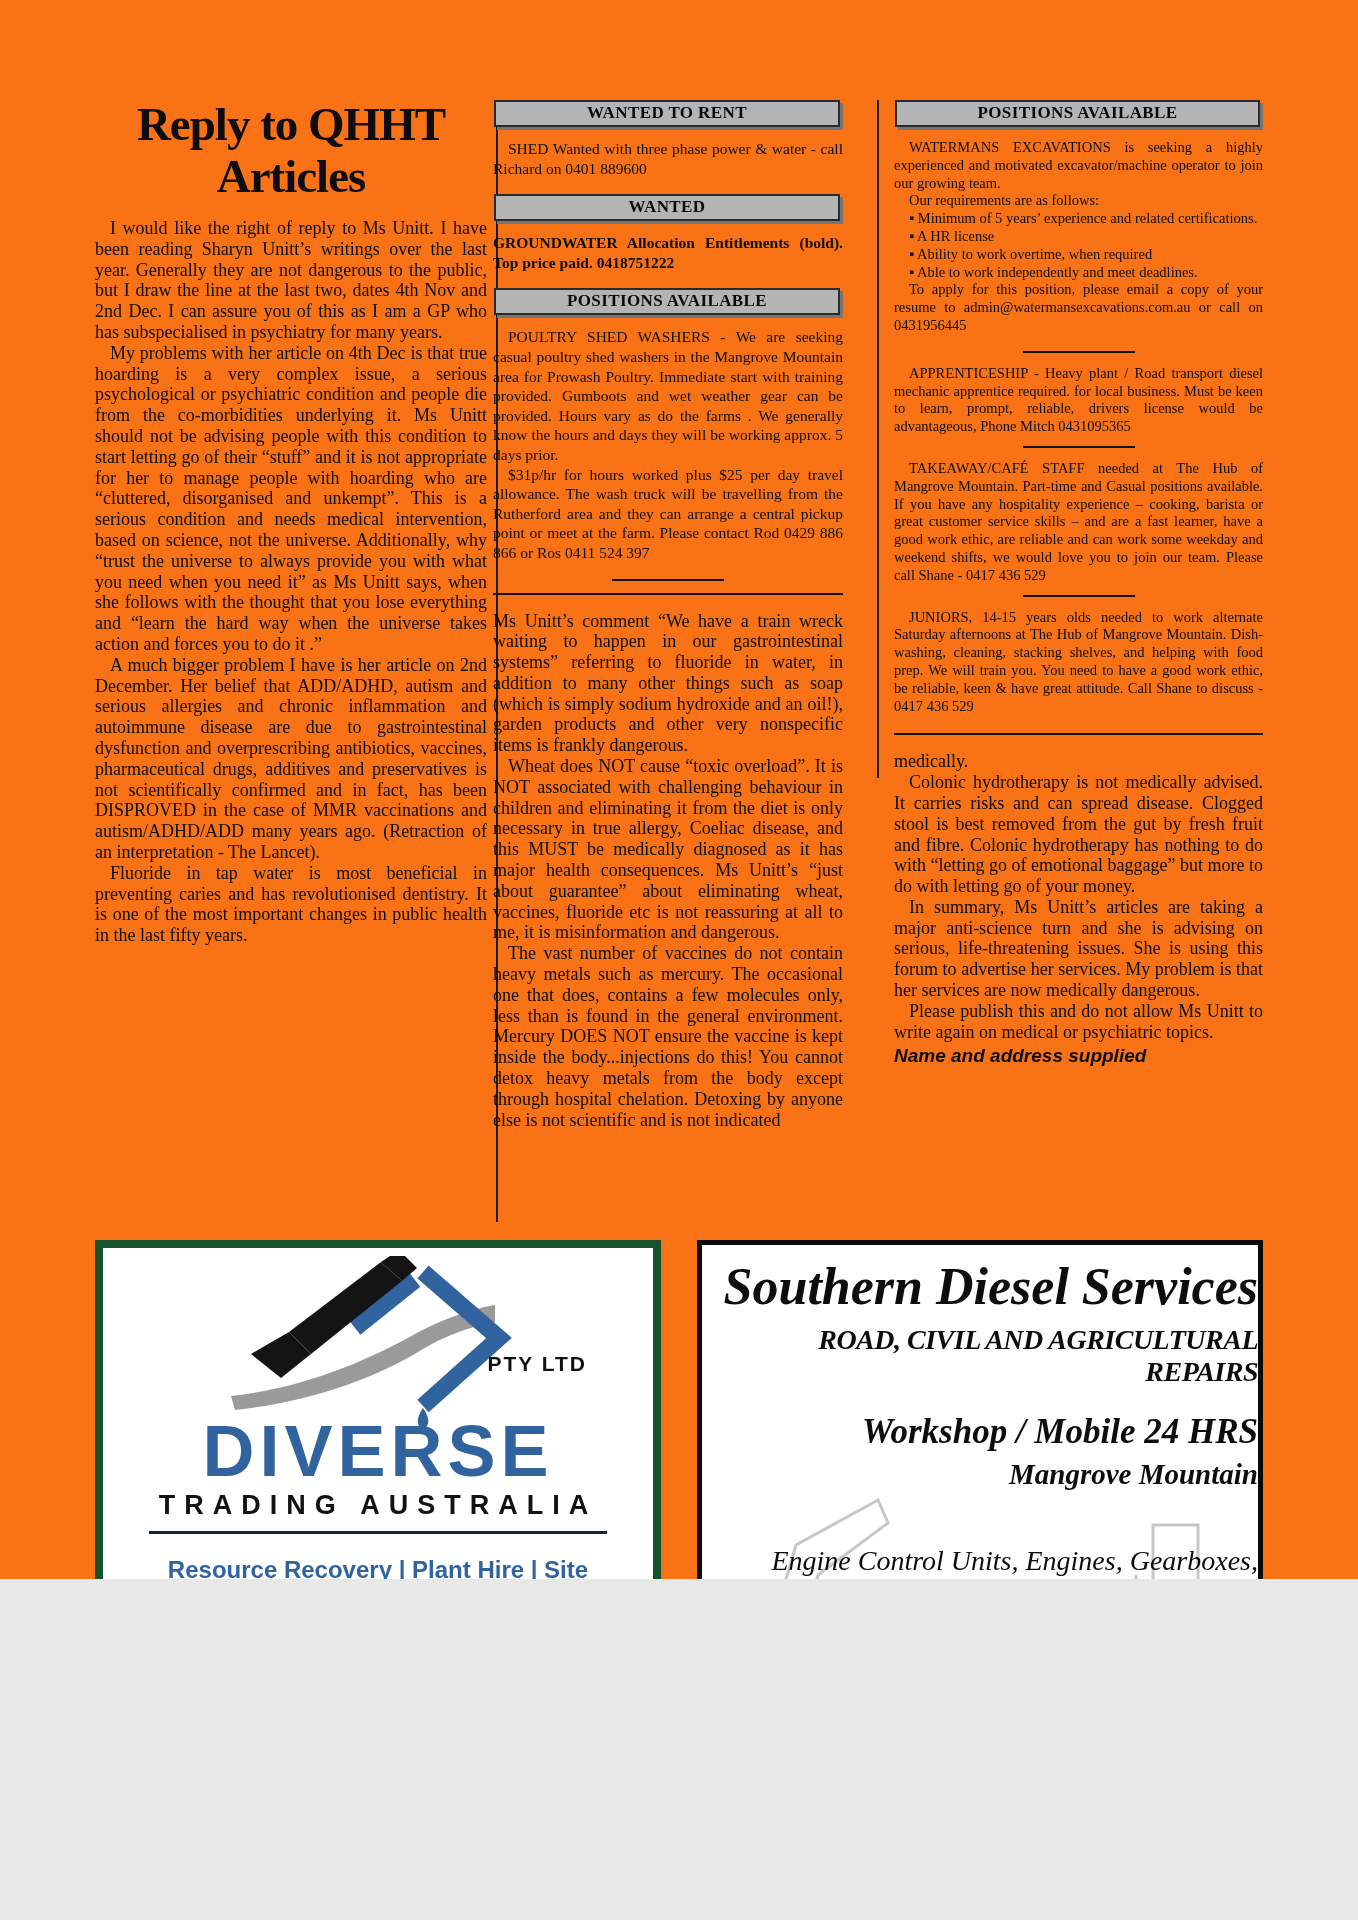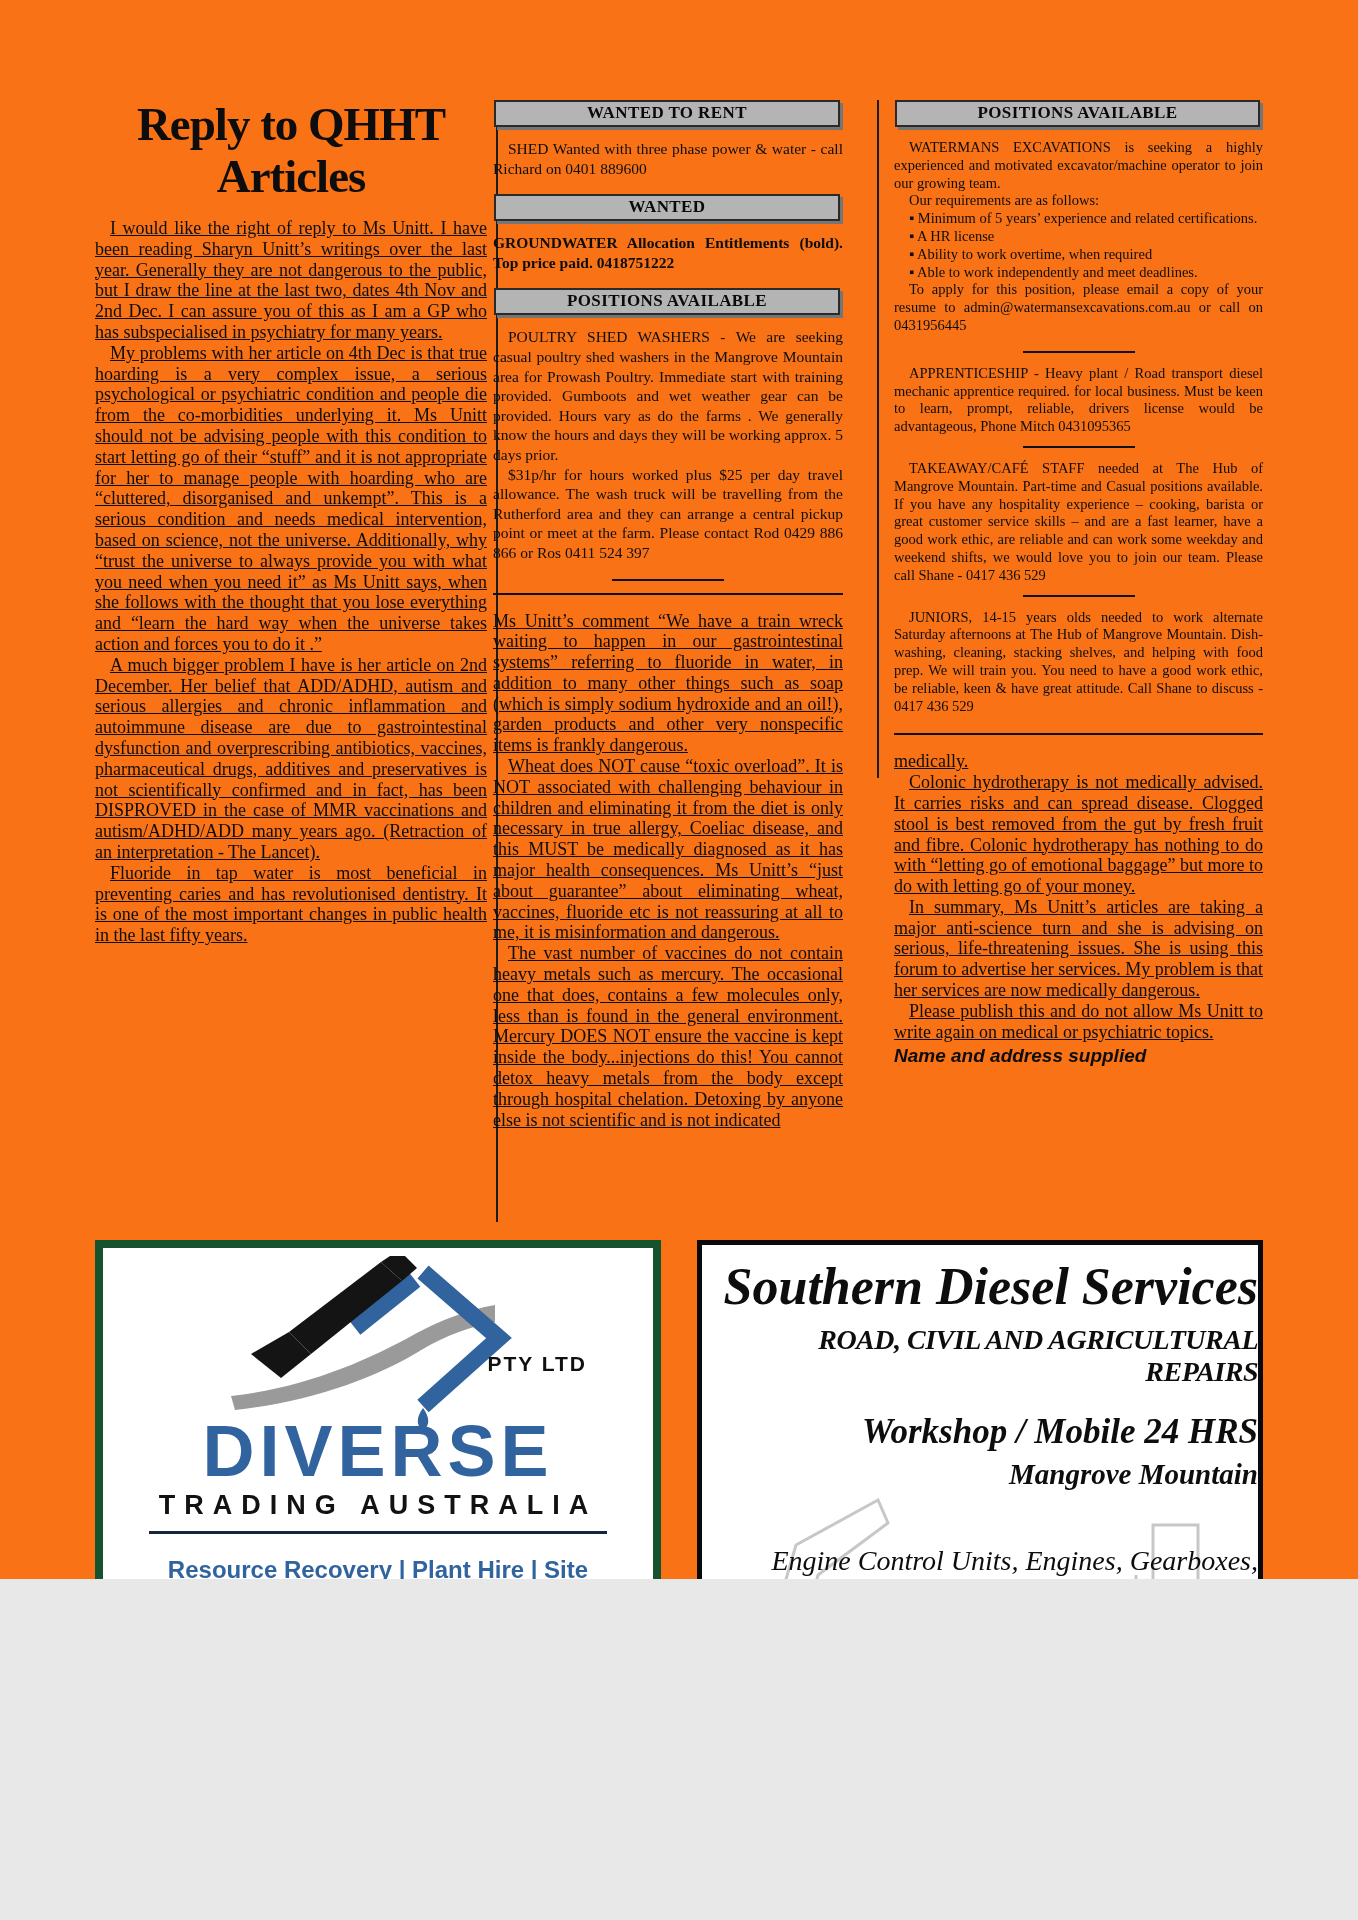--- a/index.html
+++ b/index.html
@@ -14,21 +14,21 @@
   .col-left  { left:0;    width:392px; }
   .col-mid   { left:398px; width:350px; top:2px; }
   .col-right { left:799px; width:369px; top:2px; }
   .vdiv { position:absolute; width:2px; background:#1c1c1c; }
   .vd1 { left:401px; top:4px; height:1122px; }
   .vd2 { left:782px; top:4px; height:678px; }
 
   .title { margin:2px 0 16px; text-align:center; font-weight:bold;
            font-size:47px; line-height:52px; letter-spacing:-1px; }
 
-  .body { margin:0; font-size:18px; line-height:20.8px; text-align:justify;text-decoration:underline; }
+  .body { margin:0; font-size:18px; line-height:20.8px; text-align:justify; }
   .ind  { text-indent:15px; }
 
   .chead {
     background:#b4b4b4; border:2px solid #2a2a2a; box-shadow:3px 3px 0 #757575;
     font-weight:bold; font-size:17px; text-align:center; padding:1px 0 2px;
     letter-spacing:0.4px; margin:2px 3px 12px 1px; color:#0a0a0a;
   }
   .classified { margin-bottom:16px; }
   .cb2 { margin:0; font-size:15.5px; line-height:19.6px; text-align:justify; }
   .cb3 { margin:0; font-size:14.5px; line-height:17.8px; text-align:justify; }

